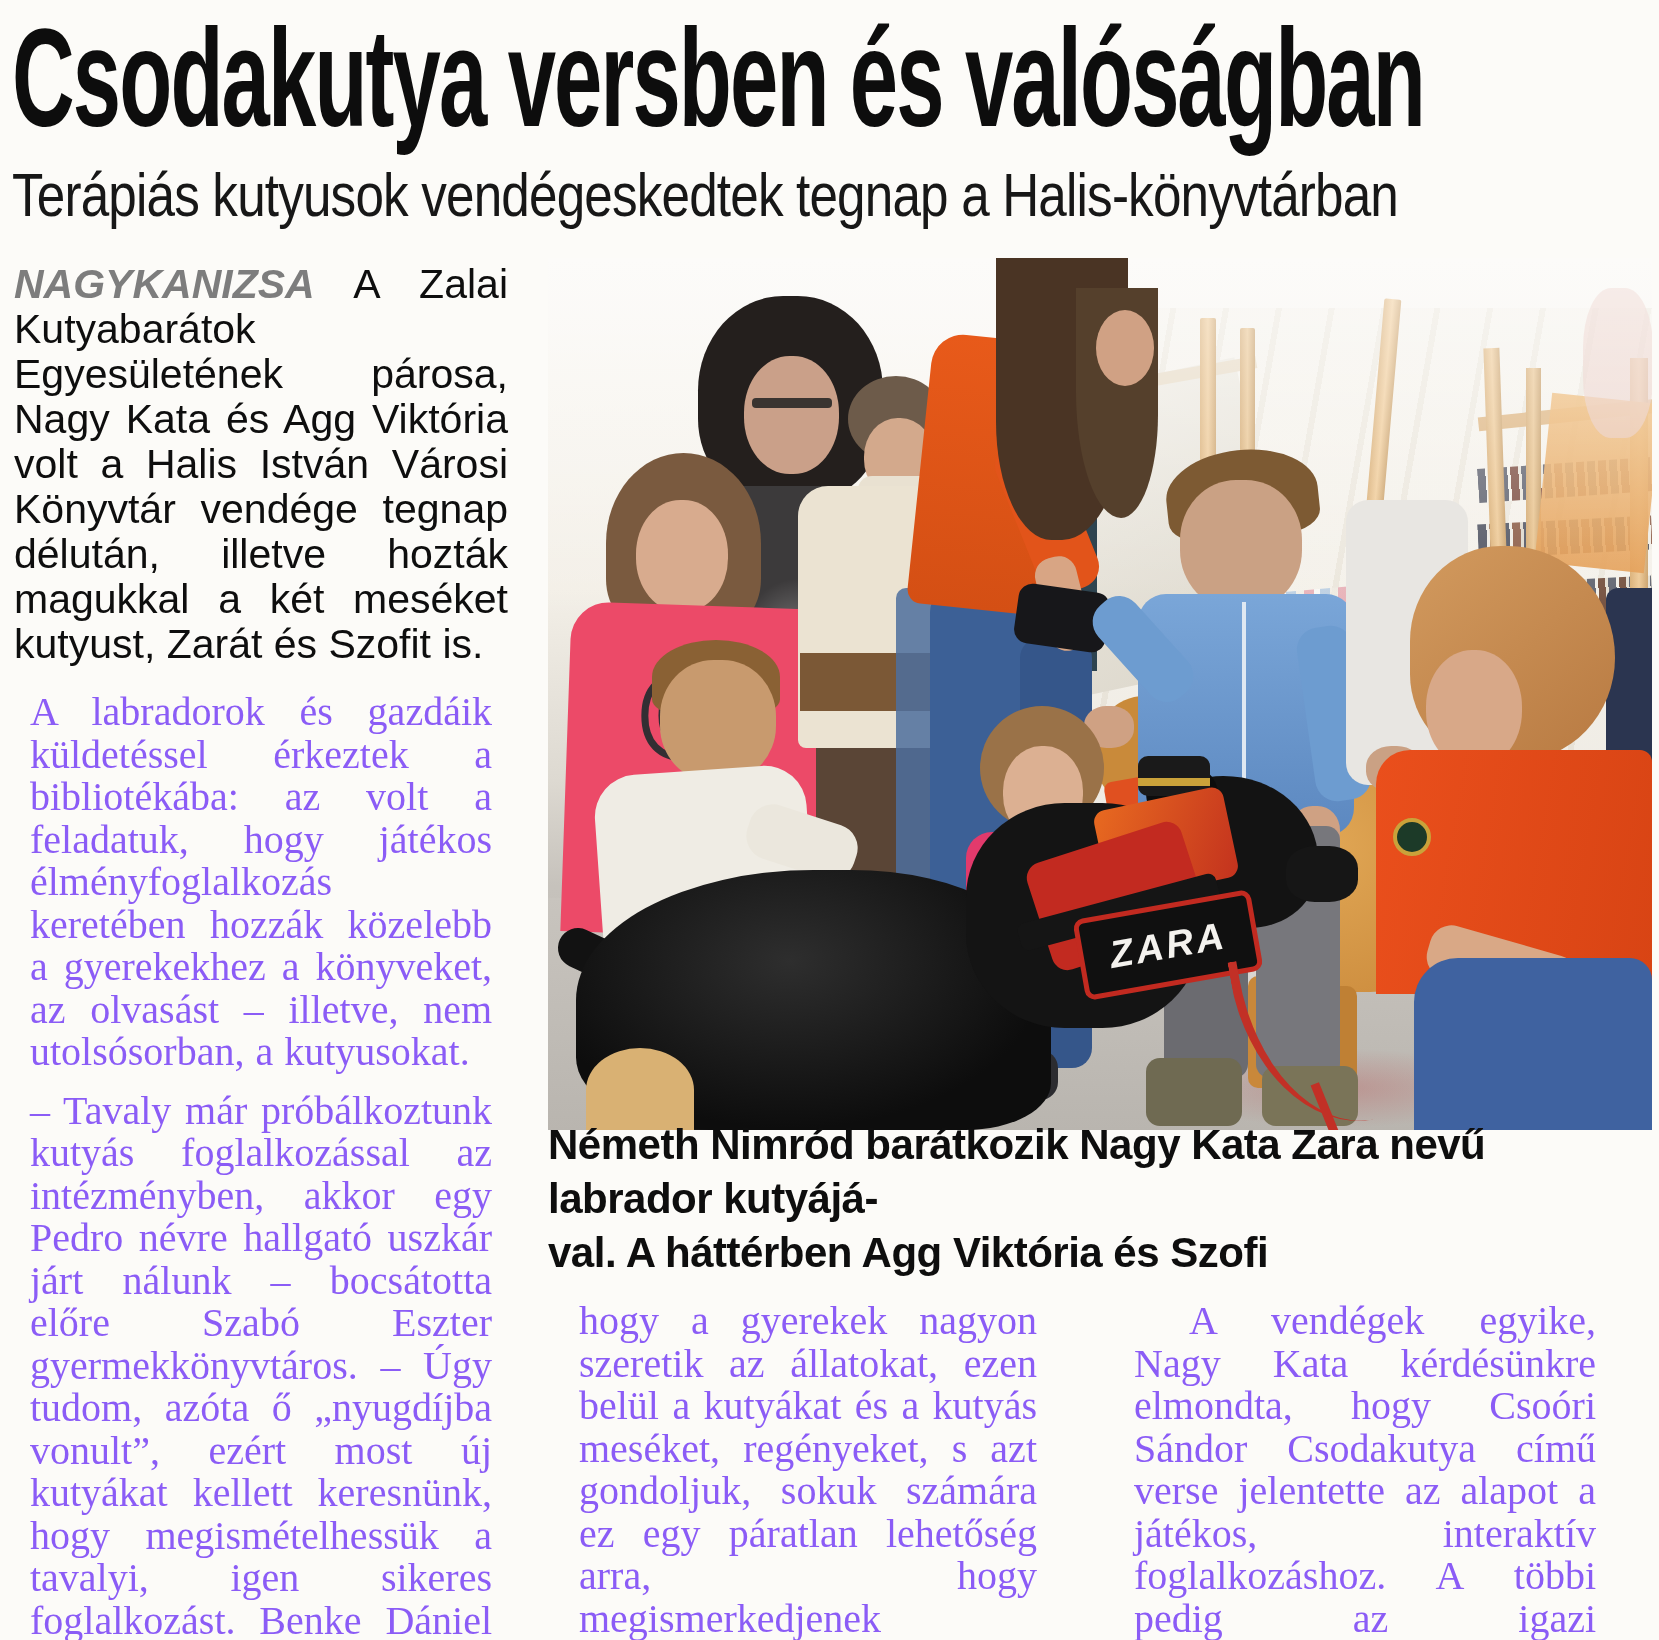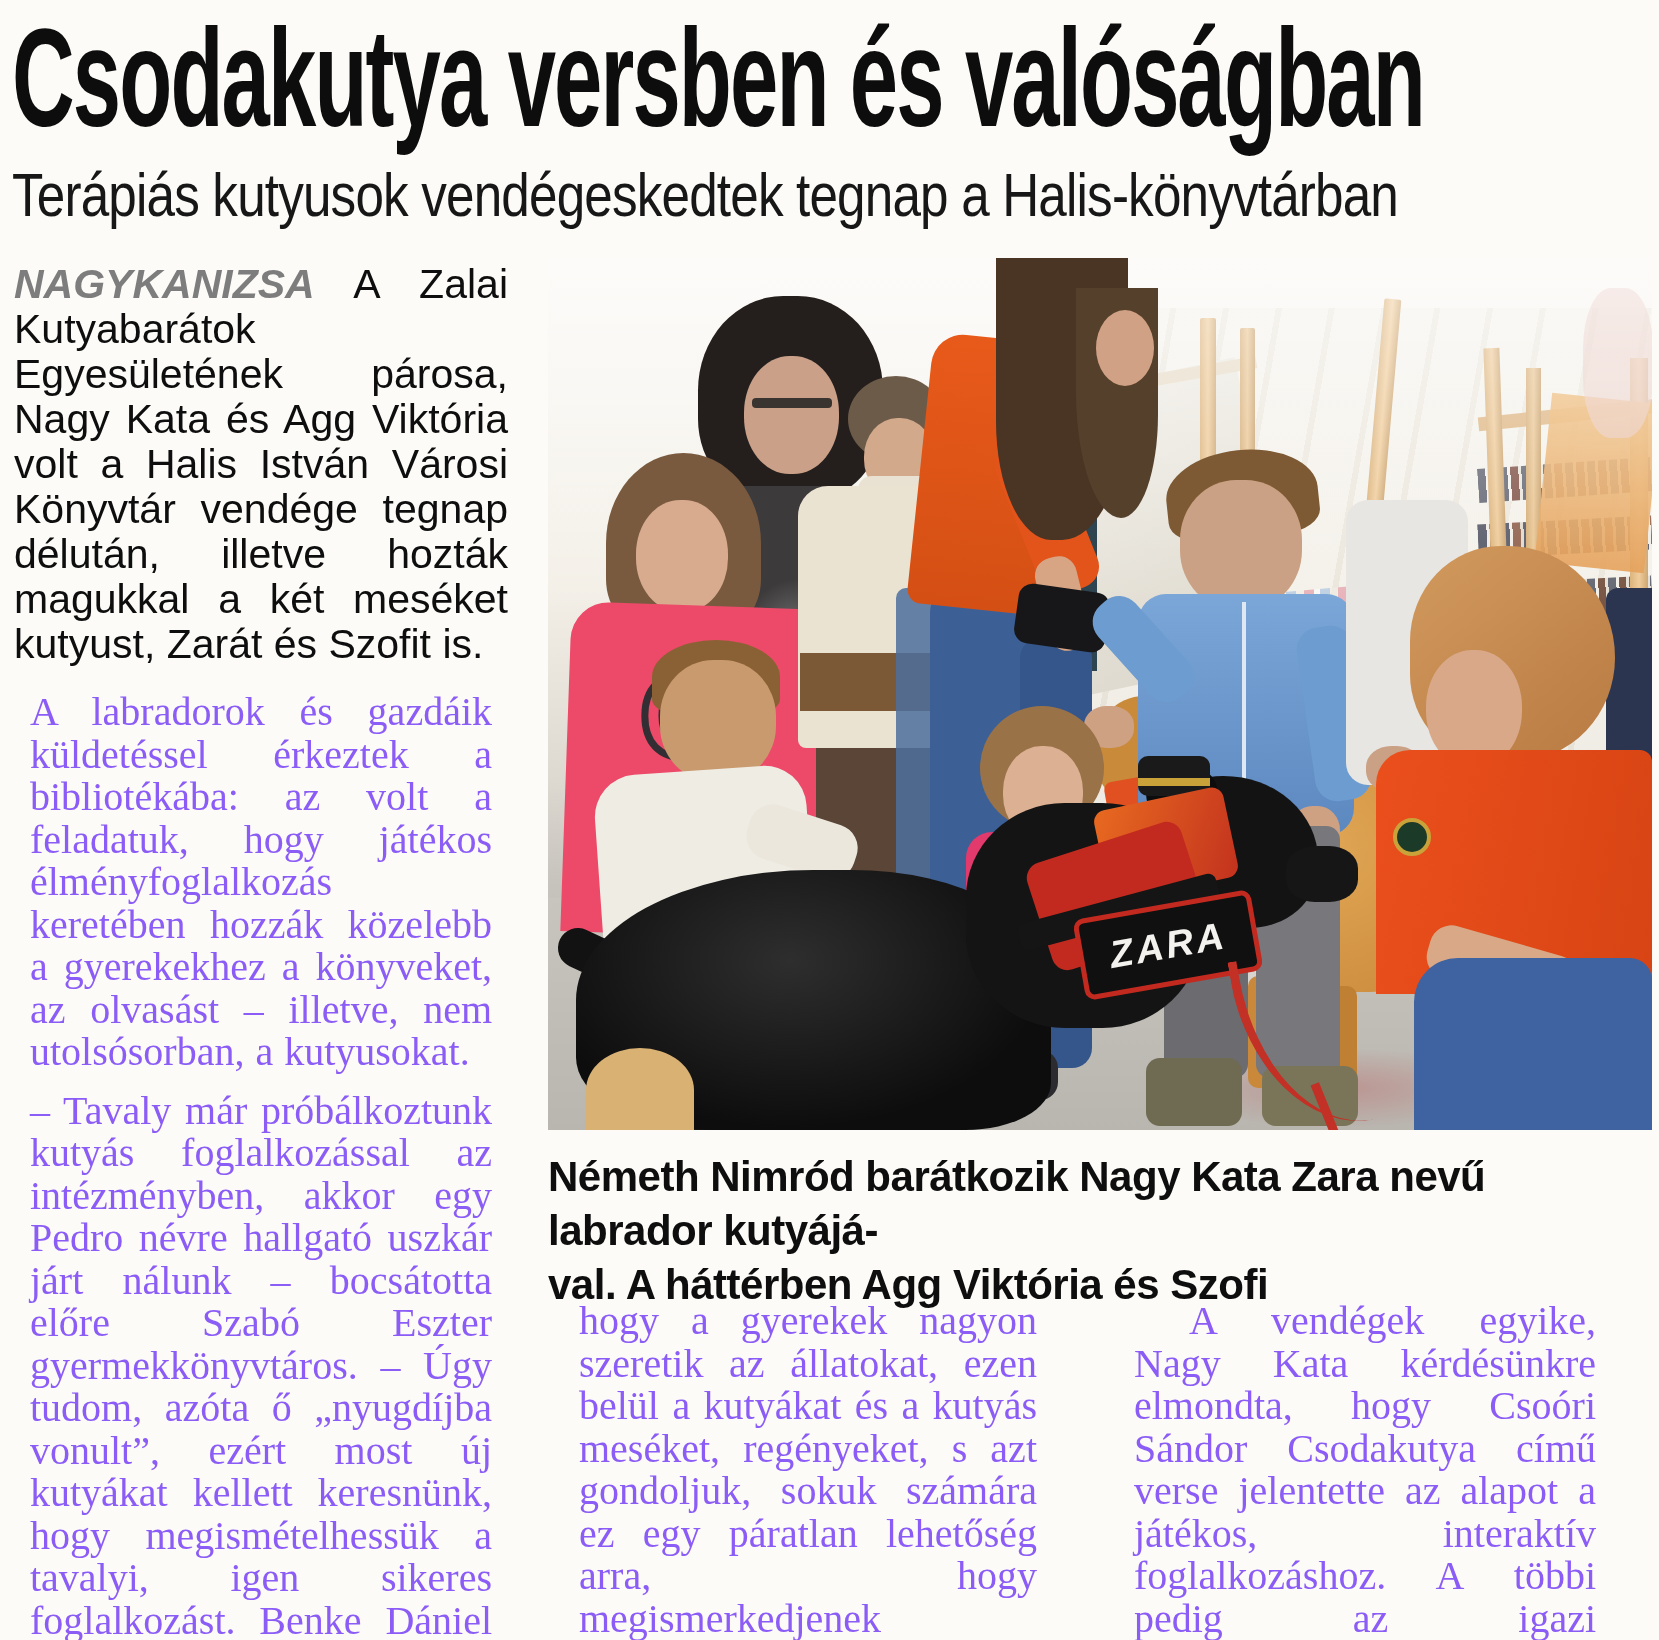--- a/index.html
+++ b/index.html
@@ -18,21 +18,21 @@
   .lead{font-size:41px;line-height:45px;font-weight:normal;color:#0e0e0e;margin:0 0 24px 0;}
   .loc-tag{font-weight:bold;color:#7d7d7d;letter-spacing:0px;font-style:italic;}
   .serif{font-family:"Liberation Serif",serif;font-size:40px;line-height:42.5px;color:#8b5cf6;
          margin:16px;word-spacing:1px;}
   .serif.indent{text-indent:55px;}
   .col-mid{left:563px;top:1284px;width:490px;}
   .col-right{left:1118px;top:1284px;width:494px;}
   .byline{position:absolute;left:1118px;top:1584px;width:494px;text-align:right;
           font-weight:bold;font-size:45px;color:#8a8a8a;letter-spacing:2px;}
   
-  .caption{position:absolute;left:548px;top:1150px;width:1108px;}
+  .caption{position:absolute;left:548px;top:1118px;width:1108px;}
   .cap-line{font-weight:bold;font-size:42px;line-height:54px;letter-spacing:-0.5px;color:#0e0e0e;}
   .cap-row{display:flex;justify-content:space-between;align-items:flex-end;}
   .credit{font-variant:small-caps;font-weight:normal;font-size:40px;color:#2e2e2e;letter-spacing:2px;}
   
   .photo{position:absolute;left:548px;top:258px;width:1104px;height:872px;overflow:hidden;
          background:linear-gradient(180deg,#f9f7f2 0%,#f3efe7 38%,#ddd9d1 60%,#c6c2bc 72%,#bebab4 100%);}
   .s{position:absolute;}
   .zara-label{font-style:italic;font-weight:bold;font-size:38px;color:#f4f2ee;letter-spacing:3px;
               font-family:"Liberation Sans",sans-serif;}
   .gshirt-letter{font-weight:bold;font-size:118px;color:#ec4a68;-webkit-text-stroke:7px #332e33;

